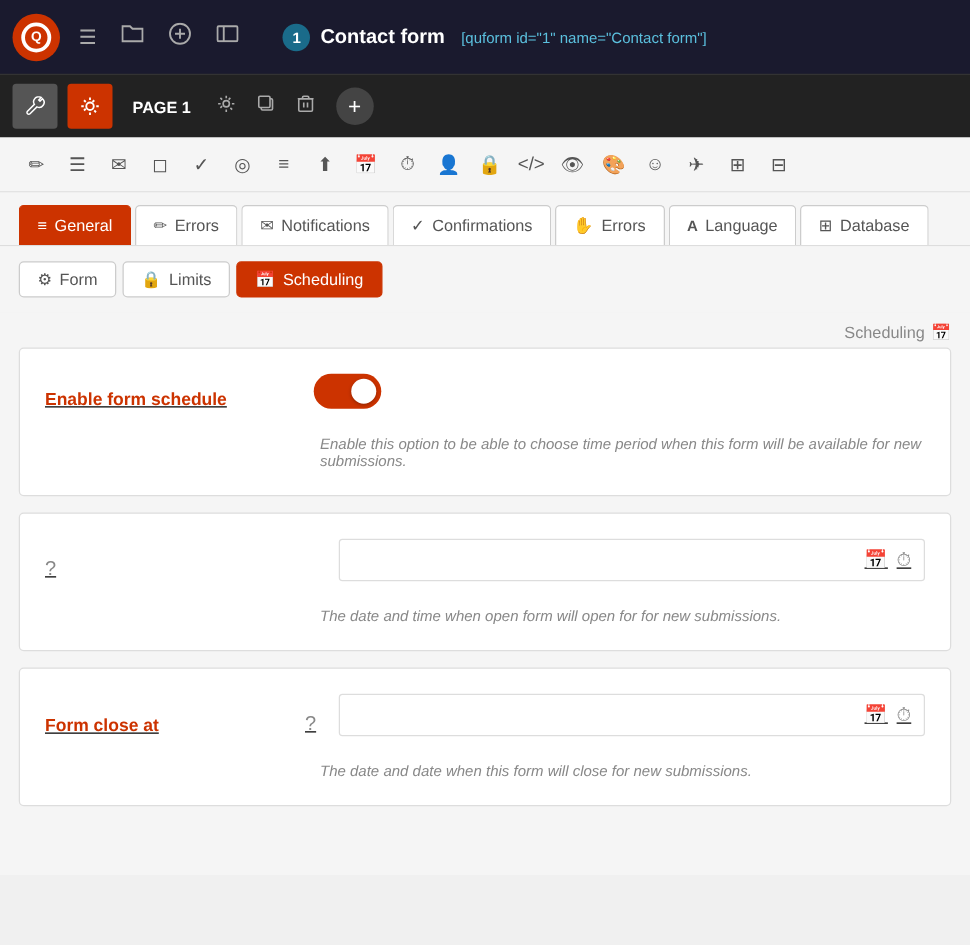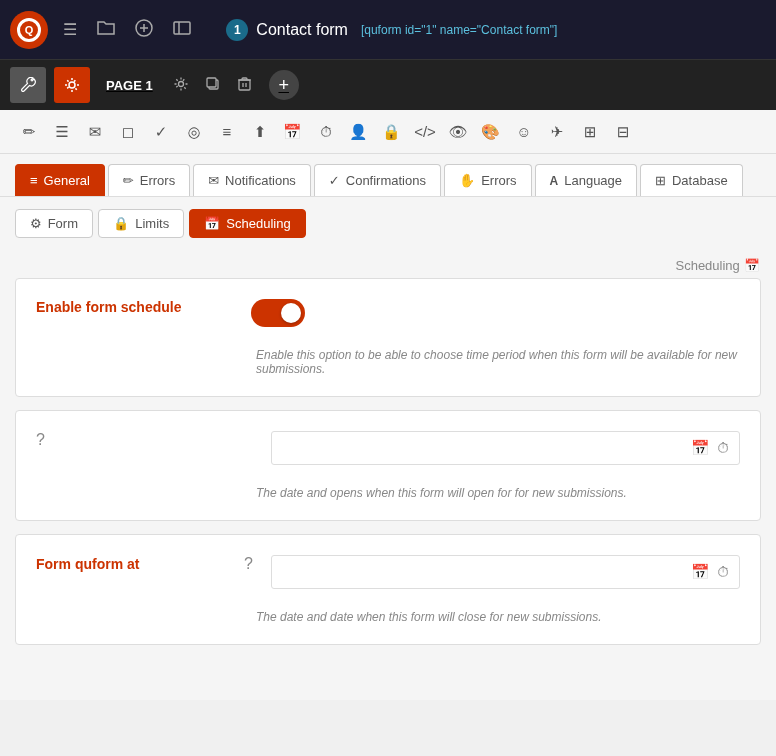--- a/index.html
+++ b/index.html
@@ -41,37 +41,36 @@
       color: white;
       border-radius: 50%;
       width: 22px; height: 22px;
       display: flex; align-items: center; justify-content: center;
       font-size: 12px; font-weight: bold;
       margin-left: 10px;
     }
     .form-title {
       color: white;
       font-size: 16px;
-      font-weight: normal;
+      font-weight: bold;
     }
     .form-shortcode {
       color: #5bc0de;
       font-size: 12px;
       margin-left: 5px;
     }
 
     
     .second-bar {
       background: #222;
       height: 50px;
       display: flex;
       align-items: center;
       padding: 0 10px;
       gap: 8px;
-      text-decoration: underline;
     }
     .wrench-icon {
       background: #555;
       color: white;
       width: 36px; height: 36px;
       display: flex; align-items: center; justify-content: center;
       border-radius: 3px;
       font-size: 16px;
       cursor: pointer;
     }
@@ -204,23 +203,24 @@
     
     .setting-row {
       background: white;
       border: 1px solid #ddd;
       border-radius: 4px;
       padding: 20px;
       margin-bottom: 5px;
     }
     .setting-row-header {
       display: flex;
-      align-items: flex-start;
+      align-items: flex-end;
       gap: 15px;
       margin-bottom: 10px;
+      text-decoration: underline;
     }
     .setting-label {
       color: #cc3300;
       font-size: 14px;
       font-weight: bold;
       min-width: 200px;
     }
     .setting-description {
       color: #888;
       font-size: 12px;
@@ -458,29 +458,29 @@
         <span class="help-icon">?</span>
       </div>
       <div class="input-with-icons">
         <input class="input-field-text" type="text" value="" style="">
         <div class="input-action-icons">
           <span class="input-icon-btn">📅</span>
           <span class="input-icon-btn">⏱</span>
         </div>
       </div>
     </div>
-    <div class="setting-description">The date and opens when this form will open for for new submissions.</div>
+    <div class="setting-description">The date and time when open form will open for for new submissions.</div>
   </div>
 
   <div style="height:8px;"></div>
 
   <div class="setting-row">
     <div class="setting-row-header">
       <div class="input-label-area">
-        <span class="setting-label">Form quform at</span>
+        <span class="setting-label">Form close at</span>
         <span class="help-icon">?</span>
       </div>
       <div class="input-with-icons">
         <input class="input-field-text" type="text" value="" style="">
         <div class="input-action-icons">
           <span class="input-icon-btn">📅</span>
           <span class="input-icon-btn">⏱</span>
         </div>
       </div>
     </div>

